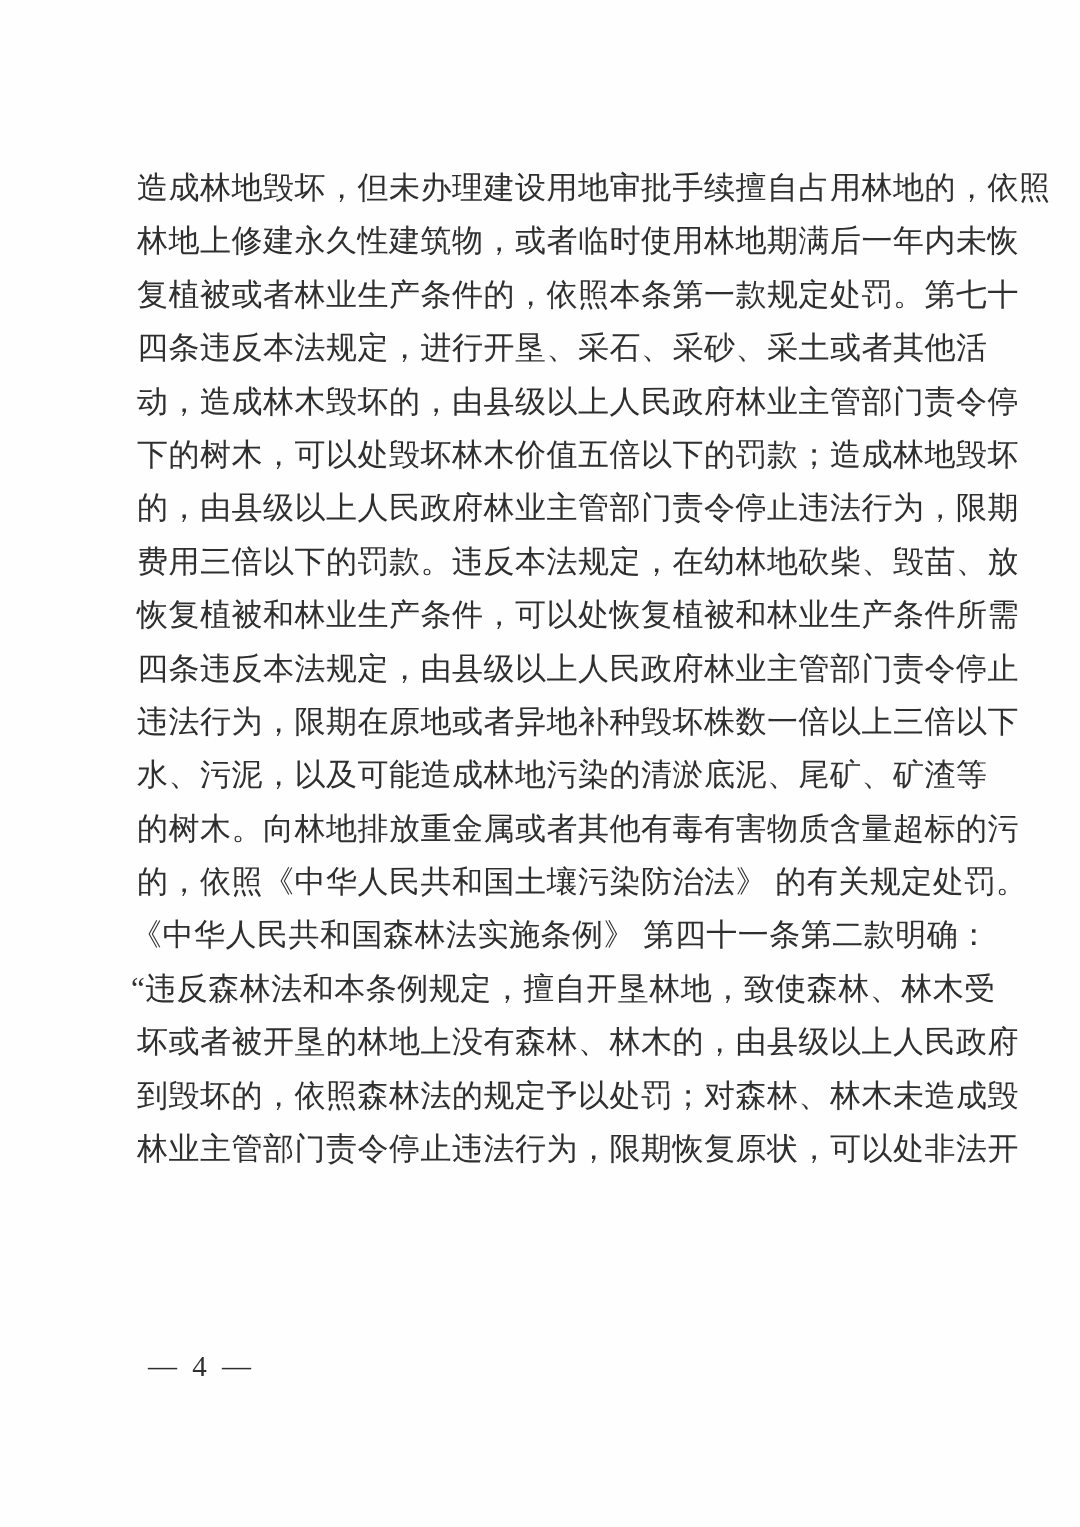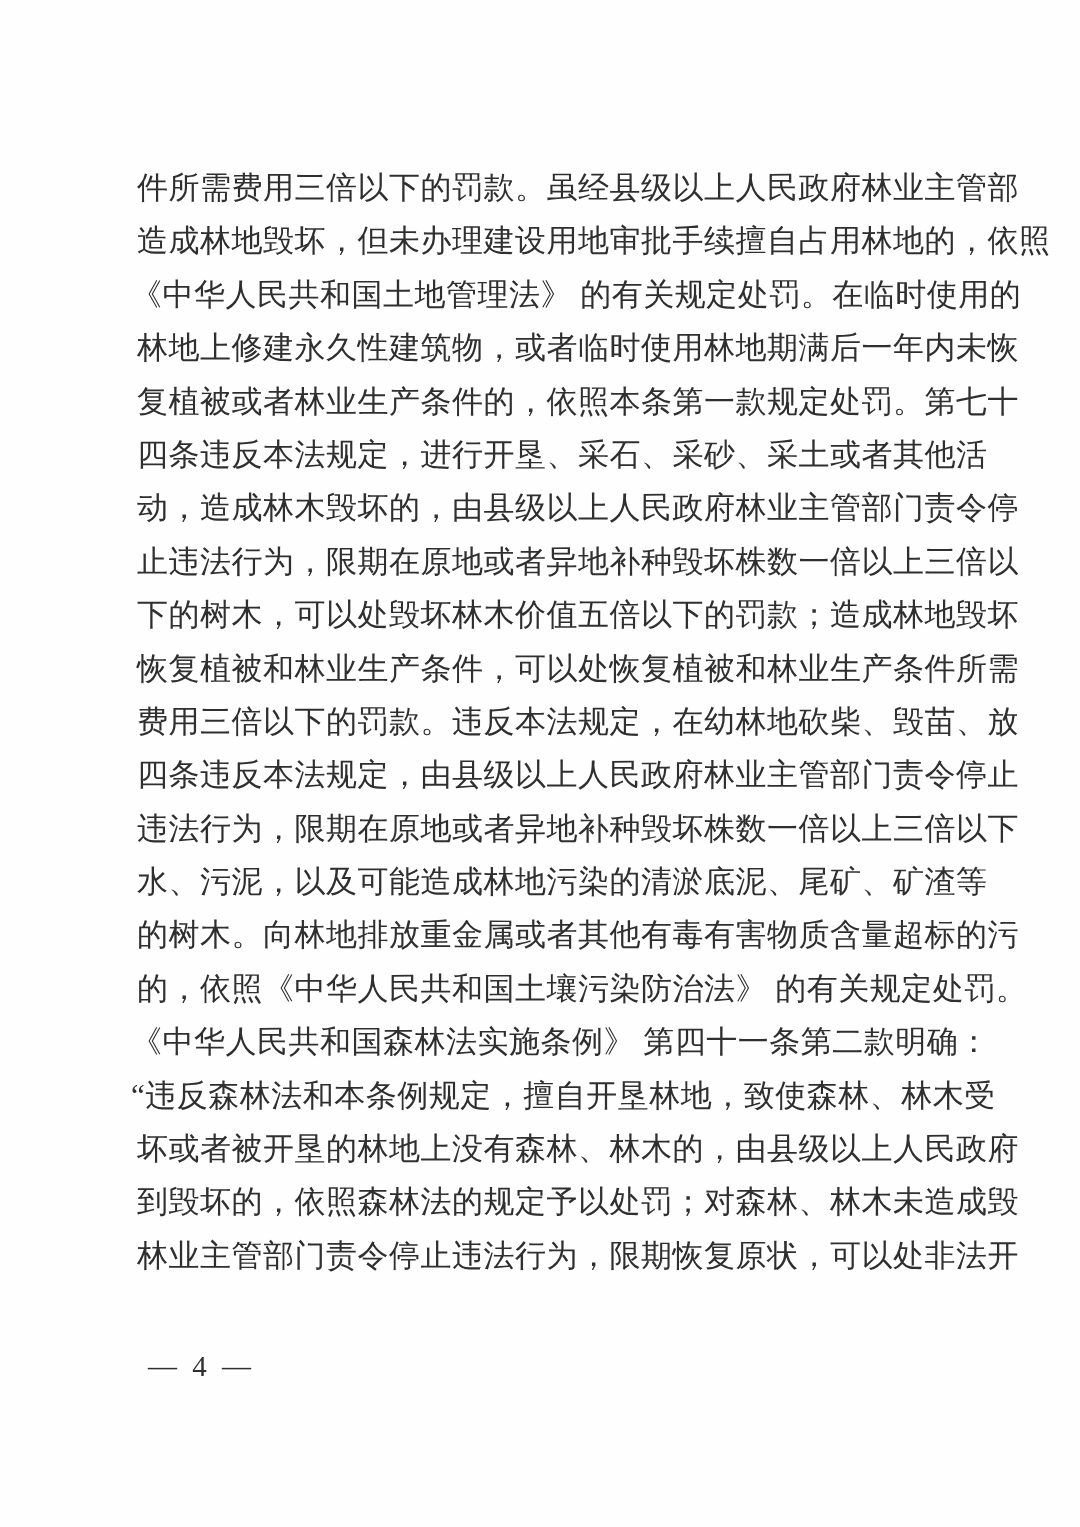--- a/index.html
+++ b/index.html
@@ -45,31 +45,29 @@
     color: #2f2f2f;
     letter-spacing: 4px;
   }
 </style>
 </head>
 <body>
 
 <div class="page">
 
   <main class="text-block">
-    <div class="line">件所需费用三倍以下的罚款。虽经县级以上人民政府林业主管部</div>
     <div class="line">造成林地毁坏，但未办理建设用地审批手续擅自占用林地的，依照</div>
-    <div class="line hang">《中华人民共和国土地管理法》 的有关规定处罚。在临时使用的</div>
     <div class="line">林地上修建永久性建筑物，或者临时使用林地期满后一年内未恢</div>
     <div class="line">复植被或者林业生产条件的，依照本条第一款规定处罚。第七十</div>
     <div class="line">四条违反本法规定，进行开垦、采石、采砂、采土或者其他活</div>
     <div class="line">动，造成林木毁坏的，由县级以上人民政府林业主管部门责令停</div>
-    <div class="line">止违法行为，限期在原地或者异地补种毁坏株数一倍以上三倍以</div>
     <div class="line">下的树木，可以处毁坏林木价值五倍以下的罚款；造成林地毁坏</div>
+    <div class="line">的，由县级以上人民政府林业主管部门责令停止违法行为，限期</div>
+    <div class="line">费用三倍以下的罚款。违反本法规定，在幼林地砍柴、毁苗、放</div>
     <div class="line">恢复植被和林业生产条件，可以处恢复植被和林业生产条件所需</div>
-    <div class="line">费用三倍以下的罚款。违反本法规定，在幼林地砍柴、毁苗、放</div>
     <div class="line">四条违反本法规定，由县级以上人民政府林业主管部门责令停止</div>
     <div class="line">违法行为，限期在原地或者异地补种毁坏株数一倍以上三倍以下</div>
     <div class="line">水、污泥，以及可能造成林地污染的清淤底泥、尾矿、矿渣等</div>
     <div class="line">的树木。向林地排放重金属或者其他有毒有害物质含量超标的污</div>
     <div class="line">的，依照《中华人民共和国土壤污染防治法》 的有关规定处罚。</div>
     <div class="line hang">《中华人民共和国森林法实施条例》 第四十一条第二款明确：</div>
     <div class="line hang">“违反森林法和本条例规定，擅自开垦林地，致使森林、林木受</div>
     <div class="line">坏或者被开垦的林地上没有森林、林木的，由县级以上人民政府</div>
     <div class="line">到毁坏的，依照森林法的规定予以处罚；对森林、林木未造成毁</div>
     <div class="line">林业主管部门责令停止违法行为，限期恢复原状，可以处非法开</div>

